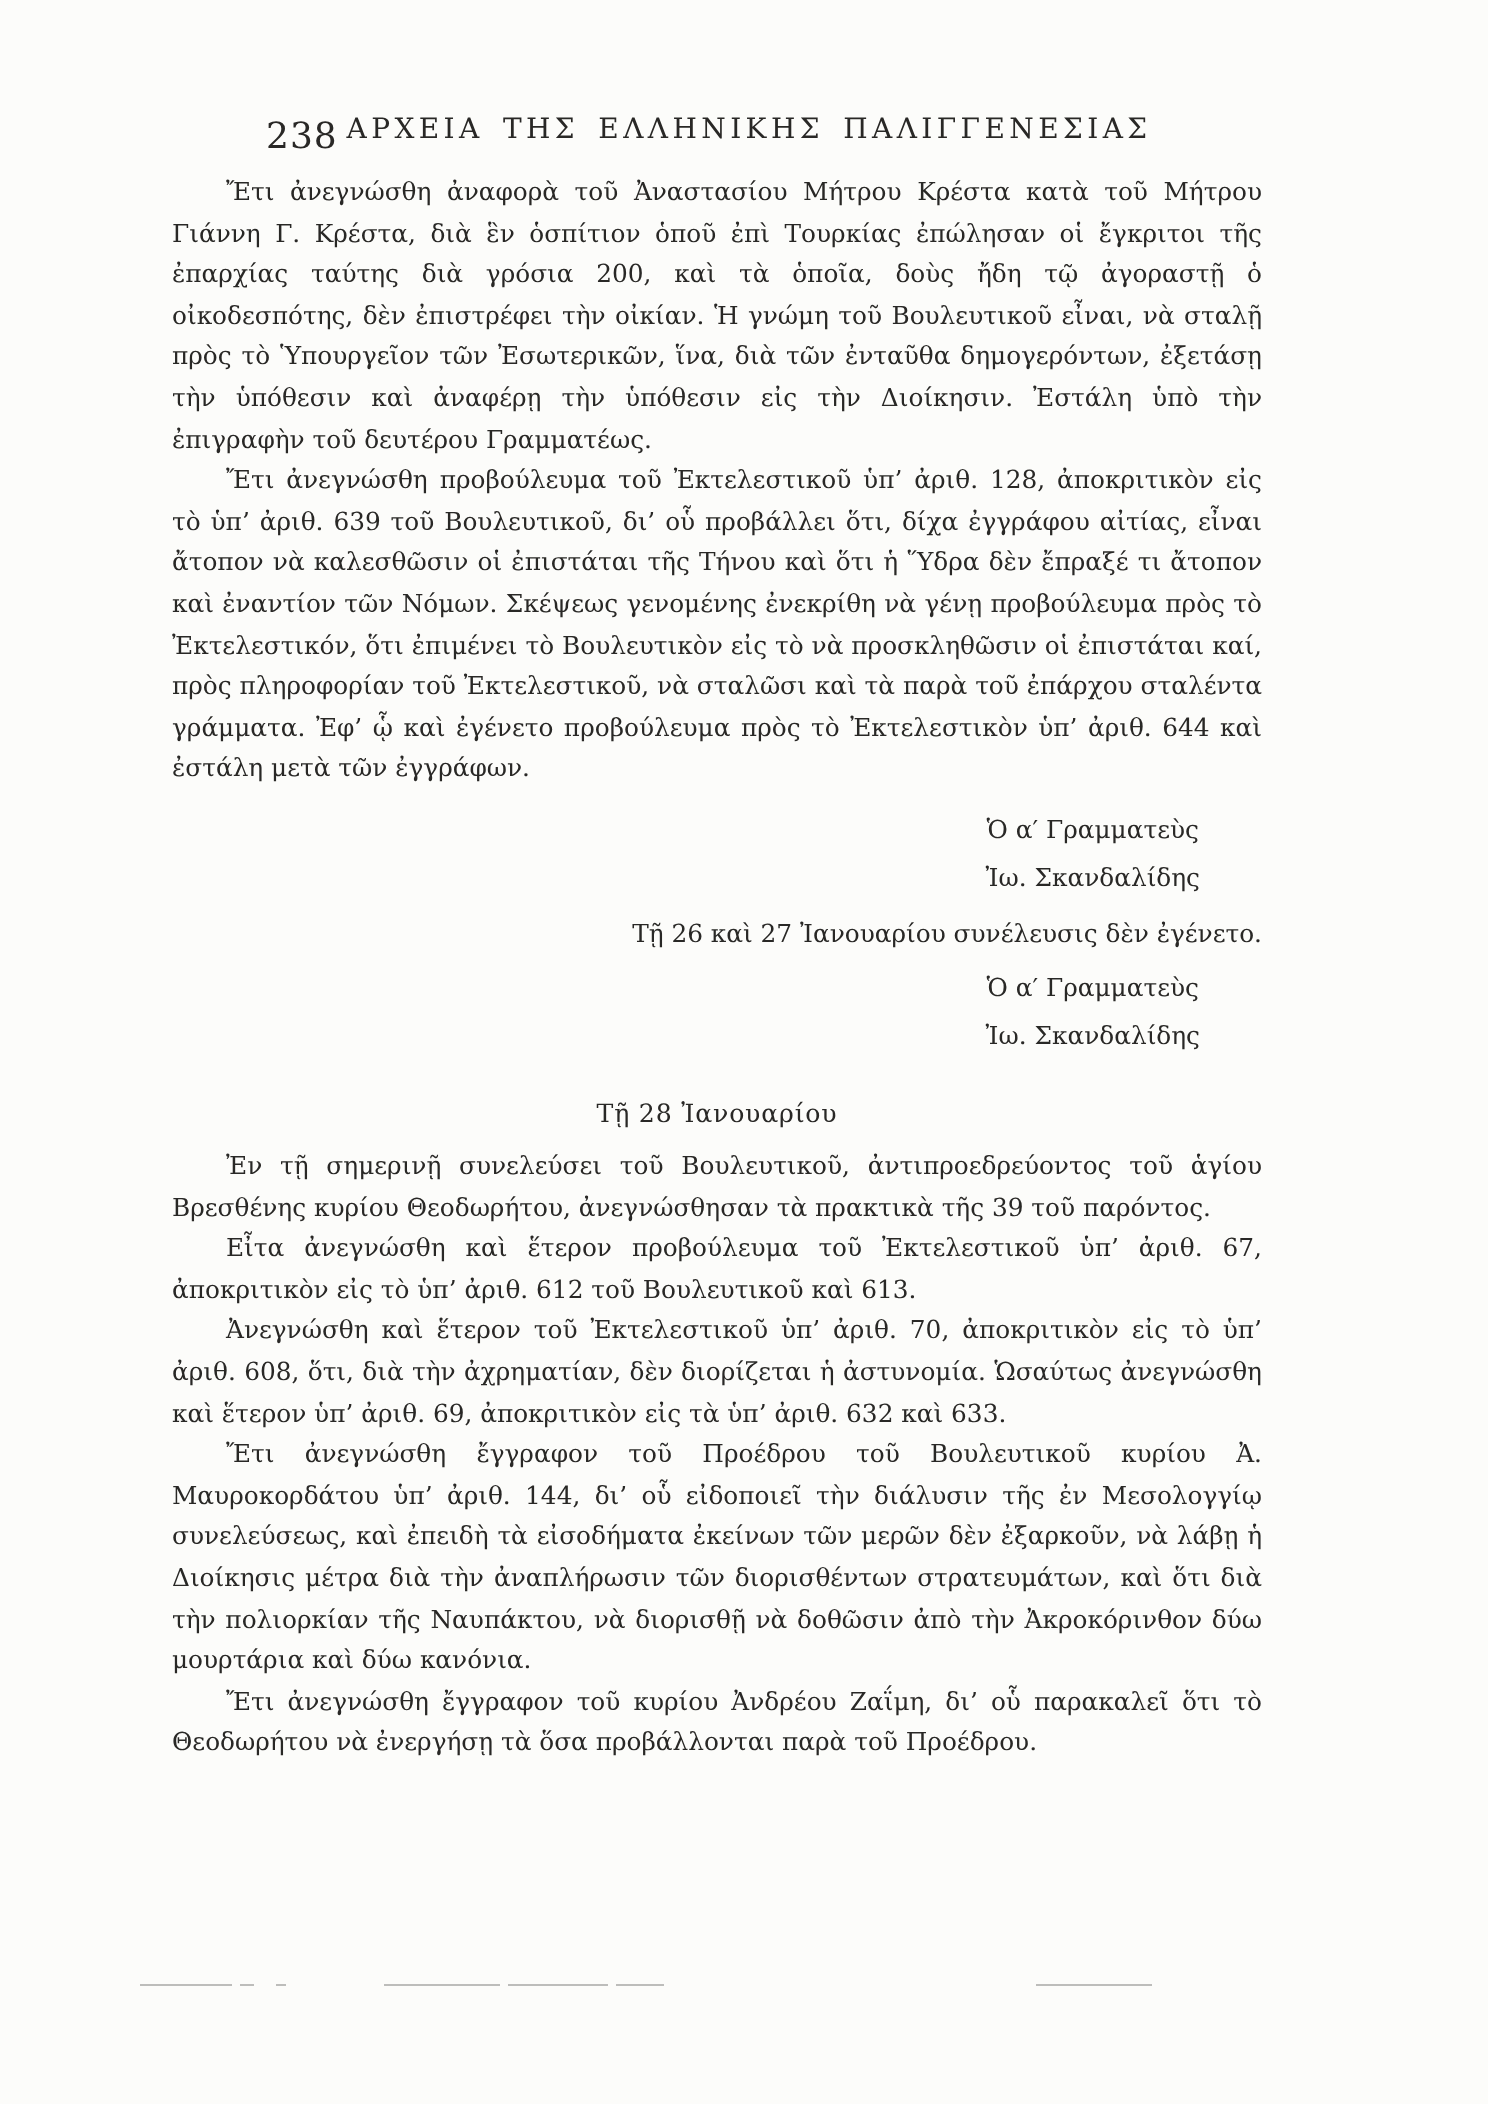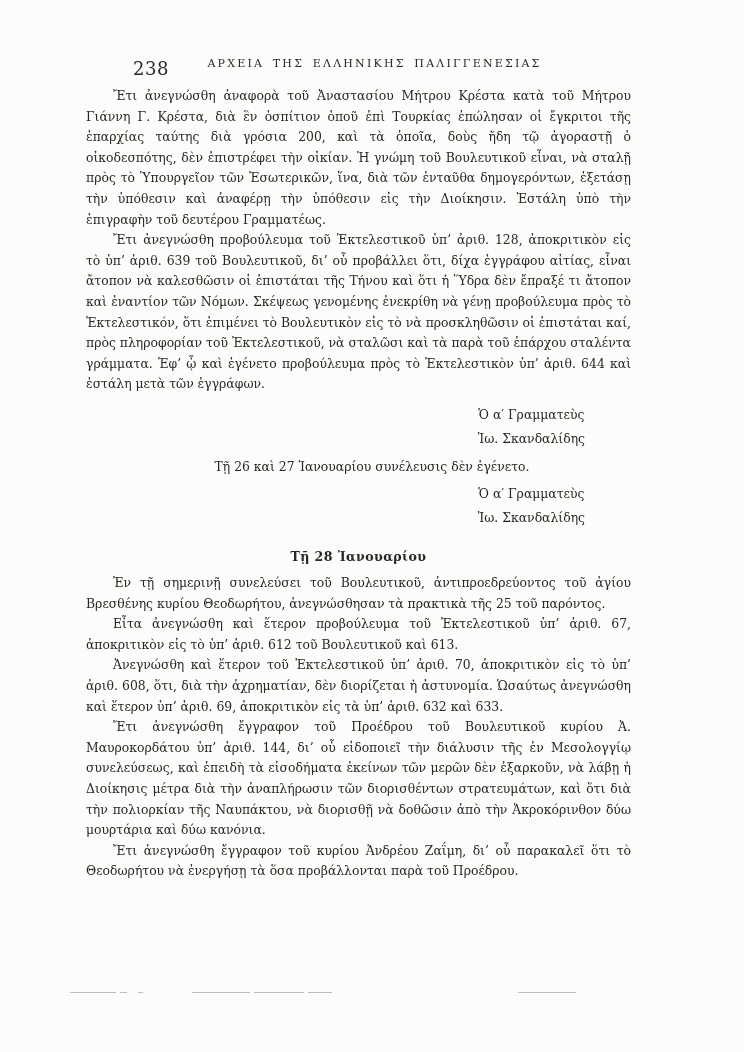--- a/index.html
+++ b/index.html
@@ -31,53 +31,53 @@
     left: 30px;
     top: 1px;
     font-size: 18px;
     letter-spacing: 0.5px;
   }
   .running-title {
     position: absolute;
     left: 0;
     right: 0;
     text-align: center;
-    font-size: 11px;
+    font-size: 14px;
     letter-spacing: 2.2px;
     word-spacing: 3px;
     font-weight: 500;
   }
   .text-column {
     position: absolute;
     top: 86px;
     left: 86px;
     width: 545px;
     font-size: 12.4px;
     line-height: 20.6px;
     text-align: justify;
   }
   .text-column p {
     margin: 0;
     text-indent: 27px;
   }
   .text-column p.standalone {
-    text-align: center;
+    text-align: right;
   }
   .signature {
     width: fit-content;
-    margin: 4px 46px 5px auto;
+    margin: 4px 31px 5px auto;
     text-align: center;
     line-height: 24.5px;
   }
   .signature:first-of-type { margin-top: 8px; }
   h3.session-heading {
     margin: 16px 0 6px 0;
     text-align: center;
     font-size: 12.6px;
-    font-weight: bold;
+    font-weight: normal;
     letter-spacing: 0.4px;
     text-indent: 0;
   }
   
   .artifact {
     position: absolute;
     height: 1px;
     background: #bdbdbb;
   }
   .a1 { left: 70px;  top: 992px; width: 46px; }
@@ -104,21 +104,21 @@
       <div class="signature">
         <div>Ὁ α′ Γραμματεὺς</div>
         <div>Ἰω. Σκανδαλίδης</div>
       </div>
       <p class="standalone">Τῇ 26 καὶ 27 Ἰανουαρίου συνέλευσις δὲν ἐγένετο.</p>
       <div class="signature">
         <div>Ὁ α′ Γραμματεὺς</div>
         <div>Ἰω. Σκανδαλίδης</div>
       </div>
       <h3 class="session-heading">Τῇ 28 Ἰανουαρίου</h3>
-      <p>Ἐν τῇ σημερινῇ συνελεύσει τοῦ Βουλευτικοῦ, ἀντιπροεδρεύοντος τοῦ ἁγίου Βρεσθένης κυρίου Θεοδωρήτου, ἀνεγνώσθησαν τὰ πρακτικὰ τῆς 25 τοῦ παρόντος.</p>
+      <p>Ἐν τῇ σημερινῇ συνελεύσει τοῦ Βουλευτικοῦ, ἀντιπροεδρεύοντος τοῦ ἁγίου Βρεσθένης κυρίου Θεοδωρήτου, ἀνεγνώσθησαν τὰ πρακτικὰ τῆς 39 τοῦ παρόντος.</p>
       <p>Εἶτα ἀνεγνώσθη καὶ ἕτερον προβούλευμα τοῦ Ἐκτελεστικοῦ ὑπ’ ἀριθ. 67, ἀποκριτικὸν εἰς τὸ ὑπ’ ἀριθ. 612 τοῦ Βουλευτικοῦ καὶ 613.</p>
       <p>Ἀνεγνώσθη καὶ ἕτερον τοῦ Ἐκτελεστικοῦ ὑπ’ ἀριθ. 70, ἀποκριτικὸν εἰς τὸ ὑπ’ ἀριθ. 608, ὅτι, διὰ τὴν ἀχρηματίαν, δὲν διορίζεται ἡ ἀστυνομία. Ὡσαύτως ἀνεγνώσθη καὶ ἕτερον ὑπ’ ἀριθ. 69, ἀποκριτικὸν εἰς τὰ ὑπ’ ἀριθ. 632 καὶ 633.</p>
       <p>Ἔτι ἀνεγνώσθη ἔγγραφον τοῦ Προέδρου τοῦ Βουλευτικοῦ κυρίου Ἀ. Μαυροκορδάτου ὑπ’ ἀριθ. 144, δι’ οὗ εἰδοποιεῖ τὴν διάλυσιν τῆς ἐν Μεσολογγίῳ συνελεύσεως, καὶ ἐπειδὴ τὰ εἰσοδήματα ἐκείνων τῶν μερῶν δὲν ἐξαρκοῦν, νὰ λάβῃ ἡ Διοίκησις μέτρα διὰ τὴν ἀναπλήρωσιν τῶν διορισθέντων στρατευμάτων, καὶ ὅτι διὰ τὴν πολιορκίαν τῆς Ναυπάκτου, νὰ διορισθῇ νὰ δοθῶσιν ἀπὸ τὴν Ἀκροκόρινθον δύω μουρτάρια καὶ δύω κανόνια.</p>
       <p>Ἔτι ἀνεγνώσθη ἔγγραφον τοῦ κυρίου Ἀνδρέου Ζαΐμη, δι’ οὗ παρακαλεῖ ὅτι τὸ Θεοδωρήτου νὰ ἐνεργήσῃ τὰ ὅσα προβάλλονται παρὰ τοῦ Προέδρου.</p>
     </div>
 
   <div class="artifact a1"></div>
   <div class="artifact a2"></div>
   <div class="artifact a3"></div>
   <div class="artifact a4"></div>

